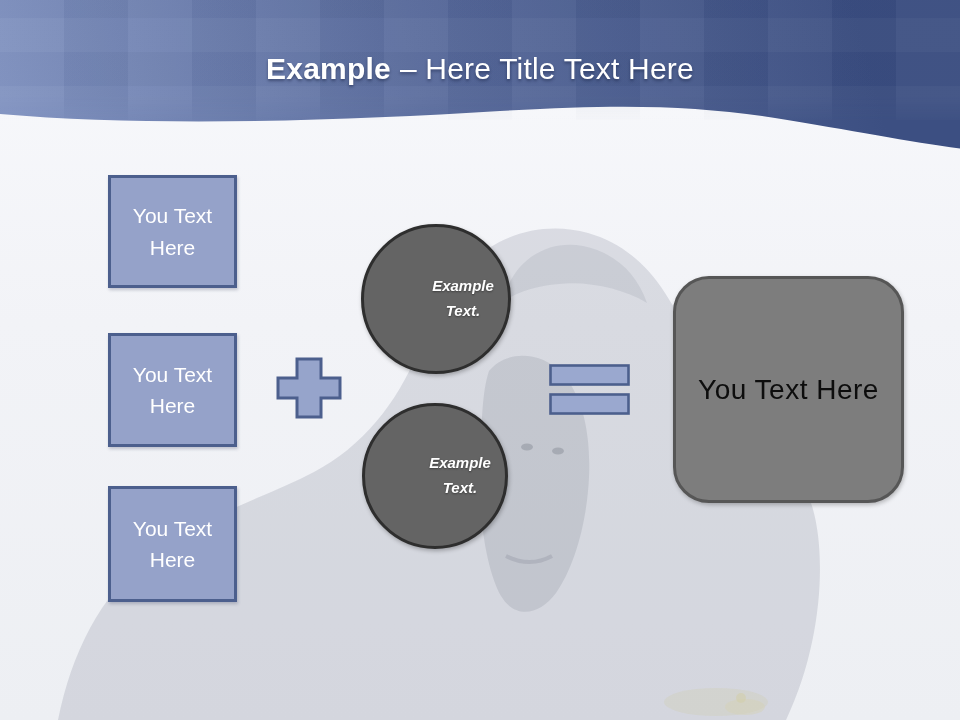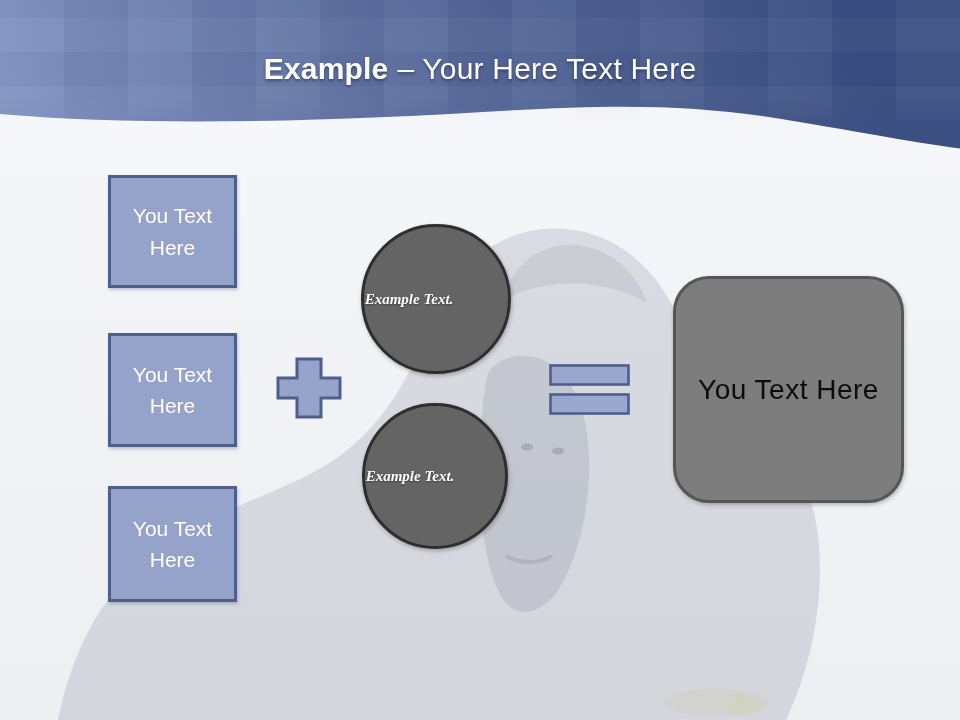--- a/index.html
+++ b/index.html
@@ -36,23 +36,22 @@
     box-shadow:1px 2px 3px rgba(60,70,100,.28);
   }
   .blue-box .box-label{
     width:106px;text-align:center;color:#ffffff;
     font-size:21px;line-height:1.5;
   }
   .op-svg{position:absolute;display:block;}
   .gray-circle{
     position:absolute;box-sizing:border-box;border-radius:50%;
     background:#646464;border:3px solid #2e2e2e;
-    display:flex;align-items:center;justify-content:flex-start;
+    display:flex;align-items:center;justify-content:flex-end;
     box-shadow:1px 2px 4px rgba(0,0,0,.28);
-    font-family:Liberation Serif, serif;
   }
   .gray-circle .circle-label{
     width:90px;text-align:center;color:#ffffff;
     font-size:15px;font-weight:700;font-style:italic;line-height:1.65;
     text-shadow:0 1px 2px rgba(0,0,0,.4);
   }
   .result-box{
     position:absolute;left:673px;top:276px;width:231px;height:227px;box-sizing:border-box;
     background:#7d7d7d;border:3px solid #565656;border-radius:36px;
     display:flex;align-items:center;justify-content:center;
@@ -102,21 +101,21 @@
       </linearGradient>
     </defs>
     <path fill="url(#hdrGrad)" d="M0,0 H960 V148.5
              C910,142 850,130 775,118
              C690,105 620,104 500,111
              C340,121 150,127 0,114 Z"></path>
   </svg>
   <div class="header-texture"></div>
 
   <div class="slide-title">
-    <span class="t-bold">Example</span><span class="t-rest">– Your Here Text Here</span>
+    <span class="t-bold">Example</span><span class="t-rest">– Here Title Text Here</span>
   </div>
 
   <div class="blue-box pos-box1">
     <span class="box-label">You Text Here</span>
   </div>
   <div class="blue-box pos-box2">
     <span class="box-label">You Text Here</span>
   </div>
   <div class="blue-box pos-box3">
     <span class="box-label">You Text Here</span>

